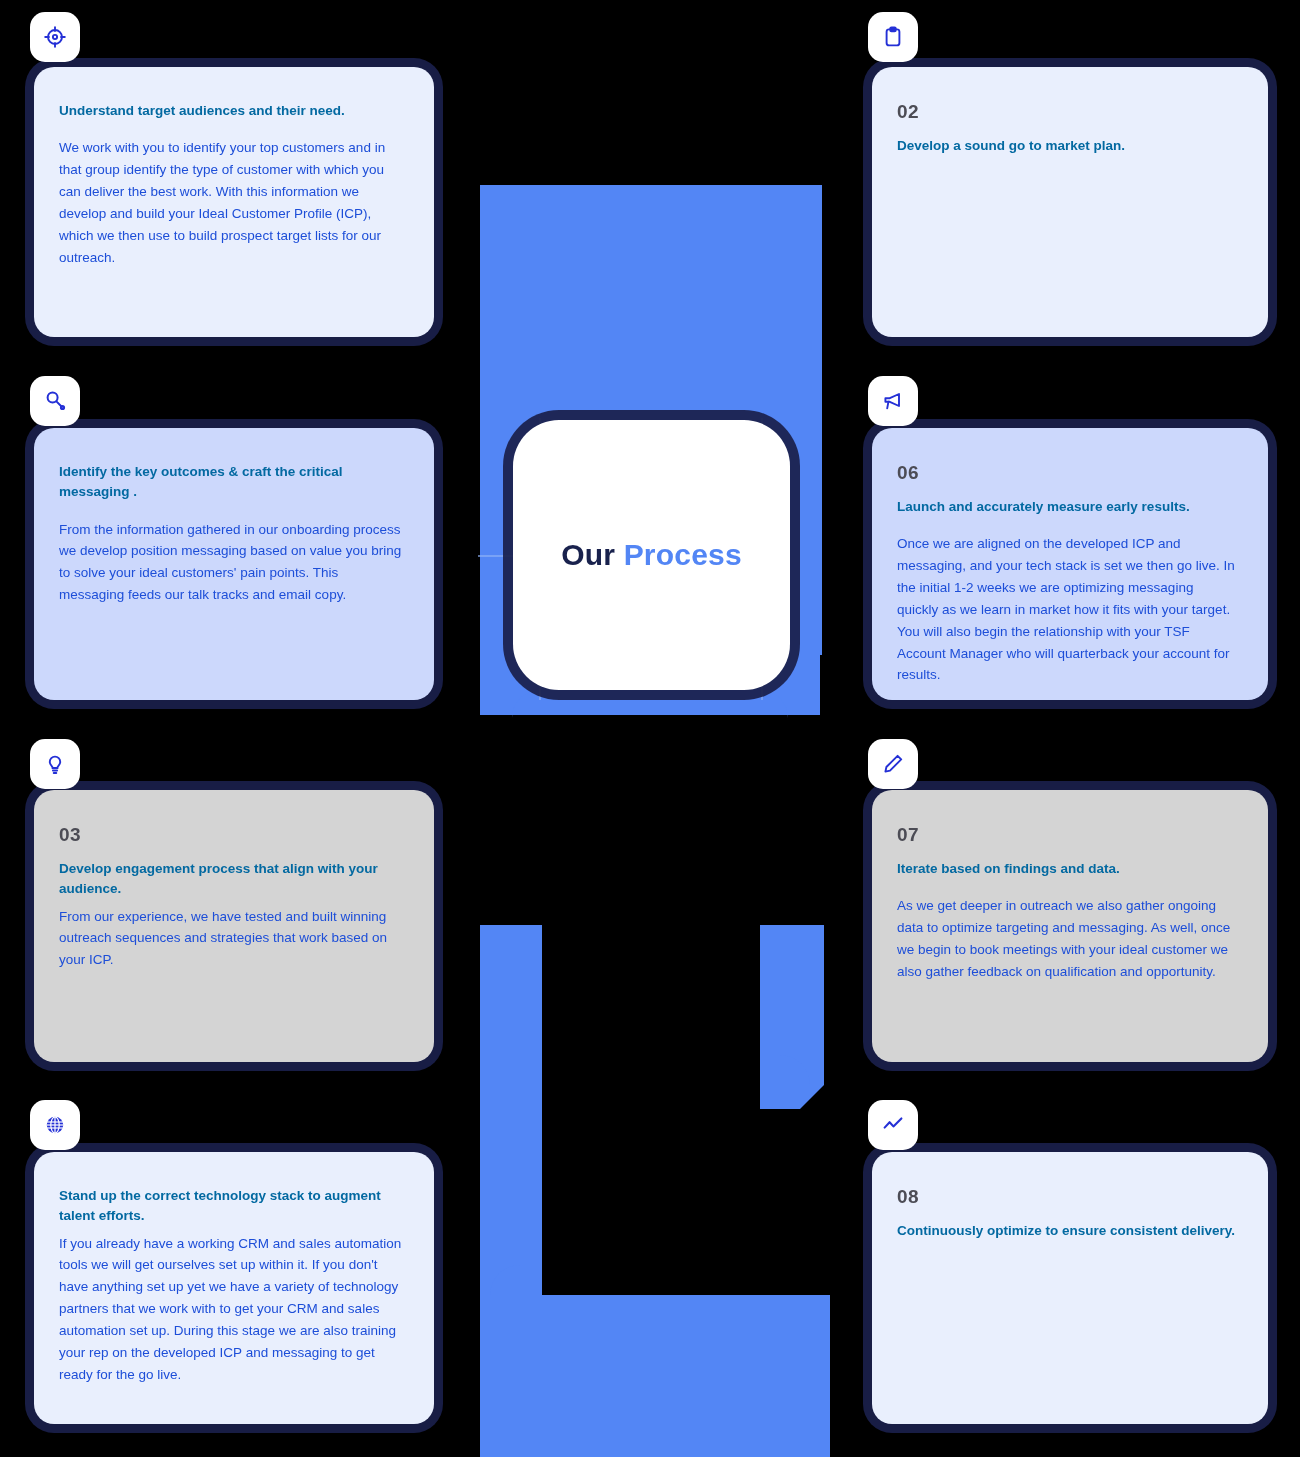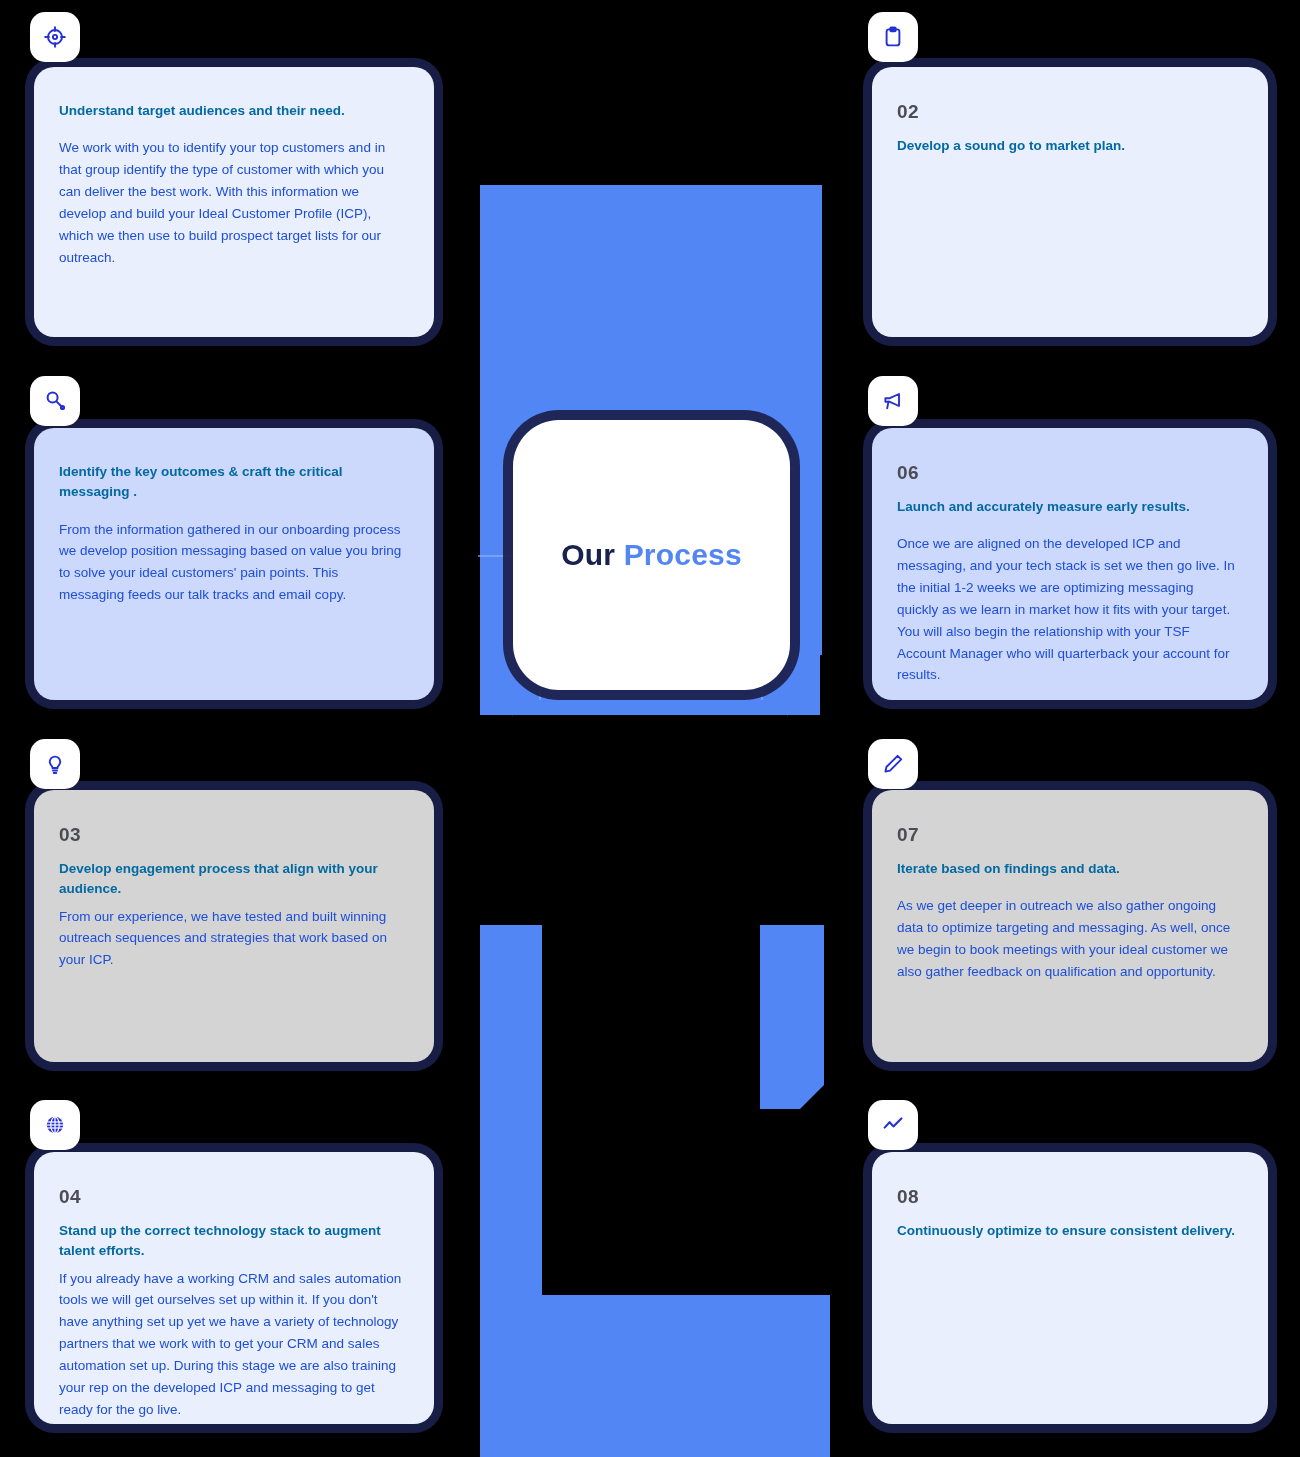--- a/index.html
+++ b/index.html
@@ -195,21 +195,20 @@
         <circle cx="12" cy="12" r="8.2" fill="#2430d6" stroke="none"></circle>
         <line x1="3.8" y1="12" x2="20.2" y2="12"></line>
         <line x1="3.8" y1="9" x2="20.2" y2="9"></line>
         <line x1="3.8" y1="15" x2="20.2" y2="15"></line>
         <ellipse cx="12" cy="12" rx="4.2" ry="8.2" fill="none"></ellipse>
         <line x1="12" y1="3.8" x2="12" y2="20.2"></line>
       </svg>
     </span>
   </div>
   <div class="card lightblue tight" style="left:34px; top:1152px; width:400px; height:272px;">
-    <div class="card-num">04</div>
     <div class="card-heading">Stand up the correct technology stack to augment talent efforts.</div>
     <div class="card-body">If you already have a working CRM and sales automation tools we will get ourselves set up within it. If you don't have anything set up yet we have a variety of technology partners that we work with to get your CRM and sales automation set up. During this stage we are also training your rep on the developed ICP and messaging to get ready for the go live.</div>
   </div>
 
   <div class="badge" style="left:868px; top:12px;">
     <span>
       <svg width="24" height="24" viewBox="0 0 24 24" fill="none" stroke="#2430d6" stroke-width="1.9" stroke-linejoin="round">
         <rect x="5.6" y="4.4" width="12.8" height="16" rx="2.4"></rect>
         <rect x="9.2" y="2.4" width="5.6" height="3.8" rx="1.3" fill="#2430d6"></rect>
       </svg>

